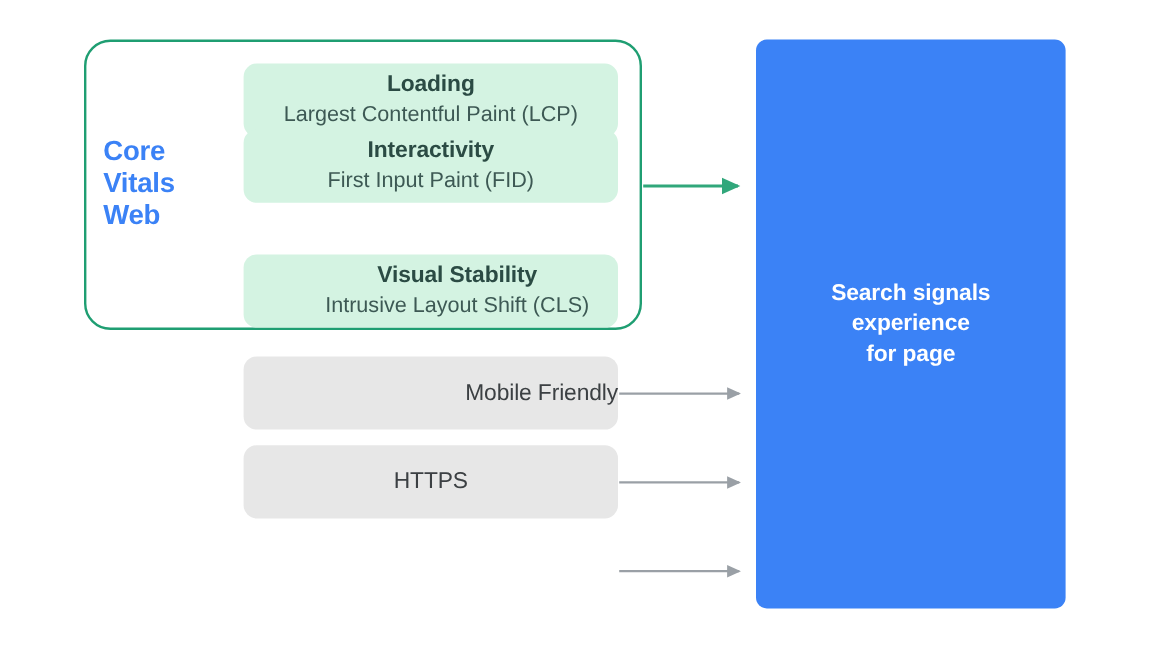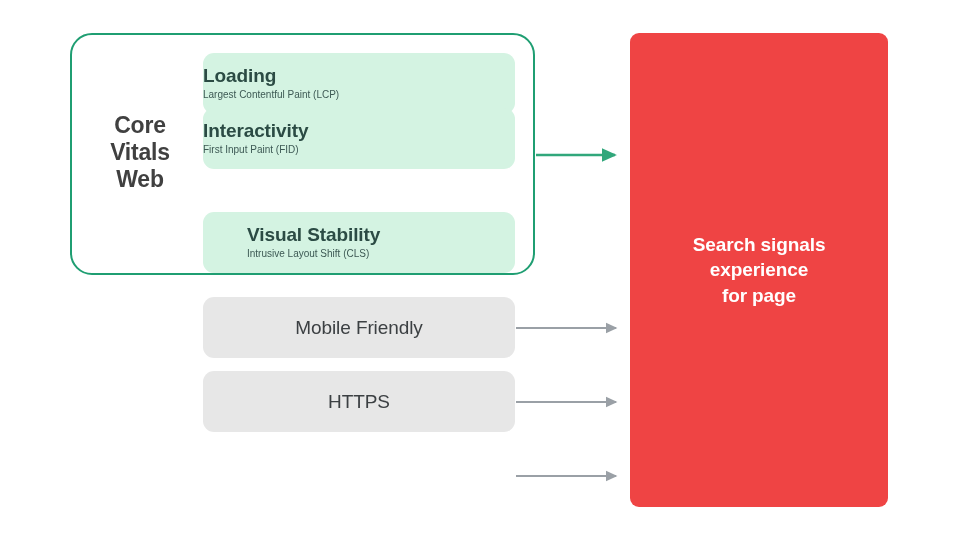--- a/index.html
+++ b/index.html
@@ -35,91 +35,91 @@
     border: 2px solid #1f9e72;
     border-radius: 22px;
     background: #ffffff;
   }
 
   .cwv-label {
     position: absolute;
     left: 86px;
     top: 112px;
     width: 108px;
-    text-align: center;
-    color: #404040;
+    text-align: left;
+    color: #3b82f6;
     font-size: 23px;
     font-weight: bold;
     line-height: 1.18;
     letter-spacing: -0.2px;
   }
   .cwv-label span { display: block; }
 
   
   .metric-card {
     position: absolute;
     left: 203px;
     width: 312px;
     height: 61px;
     background: #d4f3e2;
     border-radius: 11px;
     box-sizing: border-box;
     display: flex;
     flex-direction: column;
-    align-items: flex-start;
+    align-items: center;
     justify-content: center;
   }
   .metric-card.m0 { top: 53px; }
   .metric-card.m1 { top: 108px; }
   .metric-card.m2 { top: 212px; padding-left: 44px; }
 
   .metric-title {
     font-size: 19px;
     font-weight: bold;
     color: #2b4b44;
     line-height: 1.15;
     letter-spacing: -0.1px;
   }
   .metric-sub {
-    font-size: 10px;
+    font-size: 18px;
     color: #3d5954;
     line-height: 1.35;
     margin-top: 1px;
   }
 
   
   .gray-card {
     position: absolute;
     left: 203px;
     width: 312px;
     height: 61px;
     background: #e7e7e7;
     border-radius: 11px;
     display: flex;
     align-items: center;
     justify-content: center;
   }
-  .gray-card.g0 { top: 297px; }
+  .gray-card.g0 { top: 297px; justify-content: flex-end; }
   .gray-card.g1 { top: 371px; }
   .gray-card.g2 { top: 445px; }
 
   .gray-label {
     font-size: 19px;
     color: #3c4043;
     letter-spacing: -0.1px;
   }
 
   
   .blue-panel {
     position: absolute;
     left: 630px;
     top: 33px;
     width: 258px;
     height: 474px;
-    background: #ef4444;
+    background: #3b82f6;
     border-radius: 9px;
     display: flex;
     align-items: center;
     justify-content: center;
   }
   .blue-text {
     color: #ffffff;
     font-size: 19px;
     font-weight: bold;
     text-align: center;

